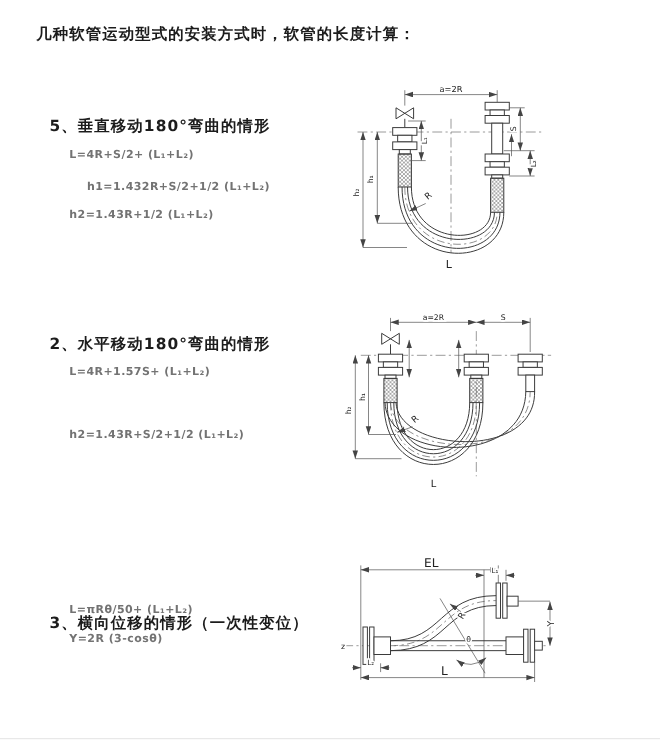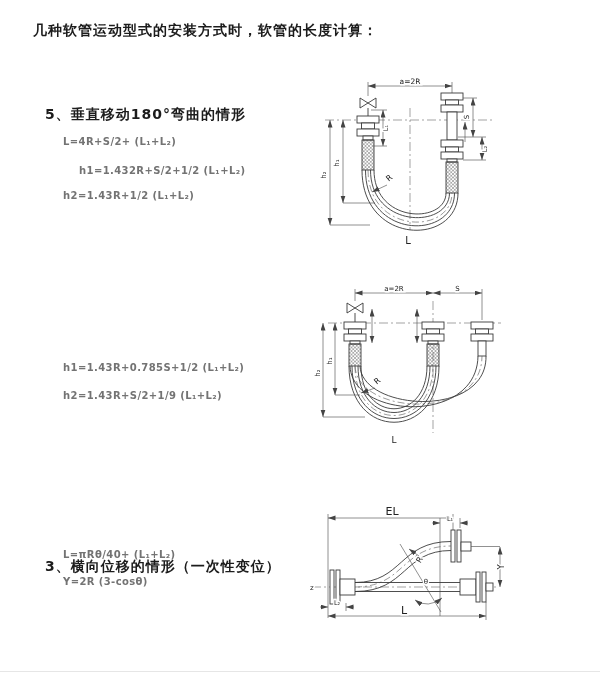--- a/index.html
+++ b/index.html
@@ -26,25 +26,26 @@
 
 <div class="page">
 
   <div class="abs title" style="left:33px;top:22px;">几种软管运动型式的安装方式时，软管的长度计算：</div>
 
   <div class="abs sec-head" style="left:45px;top:106px;">5、垂直移动180°弯曲的情形</div>
   <div class="abs formula" style="left:63px;top:136px;">L=4R+S/2+ (L₁+L₂)</div>
   <div class="abs formula" style="left:63px;top:165px;margin-left:16px;">h1=1.432R+S/2+1/2 (L₁+L₂)</div>
   <div class="abs formula" style="left:63px;top:190px;">h2=1.43R+1/2 (L₁+L₂)</div>
 
-  <div class="abs formula" style="left:63px;top:362px;">h1=1.43R+0.785S+1/2 (L₁+L₂)</div>
-  <div class="abs formula" style="left:63px;top:390px;">h2=1.43R+S/2+1/9 (L₁+L₂)</div>
+  <div class="abs sec-head" style="left:45px;top:304px;">2、水平移动180°弯曲的情形</div>
+  <div class="abs formula" style="left:63px;top:333px;">L=4R+1.57S+ (L₁+L₂)</div>
+  <div class="abs formula" style="left:63px;top:390px;">h2=1.43R+S/2+1/2 (L₁+L₂)</div>
 
   <div class="abs sec-head" style="left:45px;top:519px;margin-top:39px;">3、横向位移的情形（一次性变位）</div>
-  <div class="abs formula" style="left:63px;top:549px;">L=πRθ/40+ (L₁+L₂)</div>
+  <div class="abs formula" style="left:63px;top:549px;">L=πRθ/50+ (L₁+L₂)</div>
   <div class="abs formula" style="left:63px;top:576px;">Y=2R (3-cosθ)</div>
 
   <svg style="left:313px;top:76px;" width="245" height="182" viewBox="0 0 245 182">
     <defs>
       <marker id="ar1" markerUnits="userSpaceOnUse" markerWidth="8" markerHeight="6" refX="7.5" refY="2.5" orient="auto-start-reverse">
         <path d="M0,0 L7.5,2.5 L0,5 Z" fill="#444"></path>
       </marker>
       <pattern id="bp1" patternUnits="userSpaceOnUse" width="3.5" height="3.5">
         <path d="M0,0 L3.5,3.5 M3.5,0 L0,3.5" stroke="#666" stroke-width="0.5"></path>
       </pattern>

